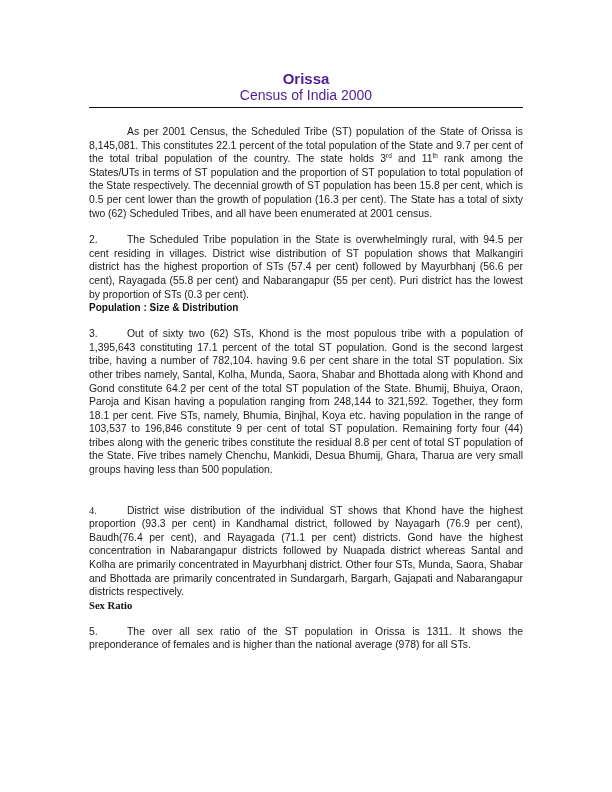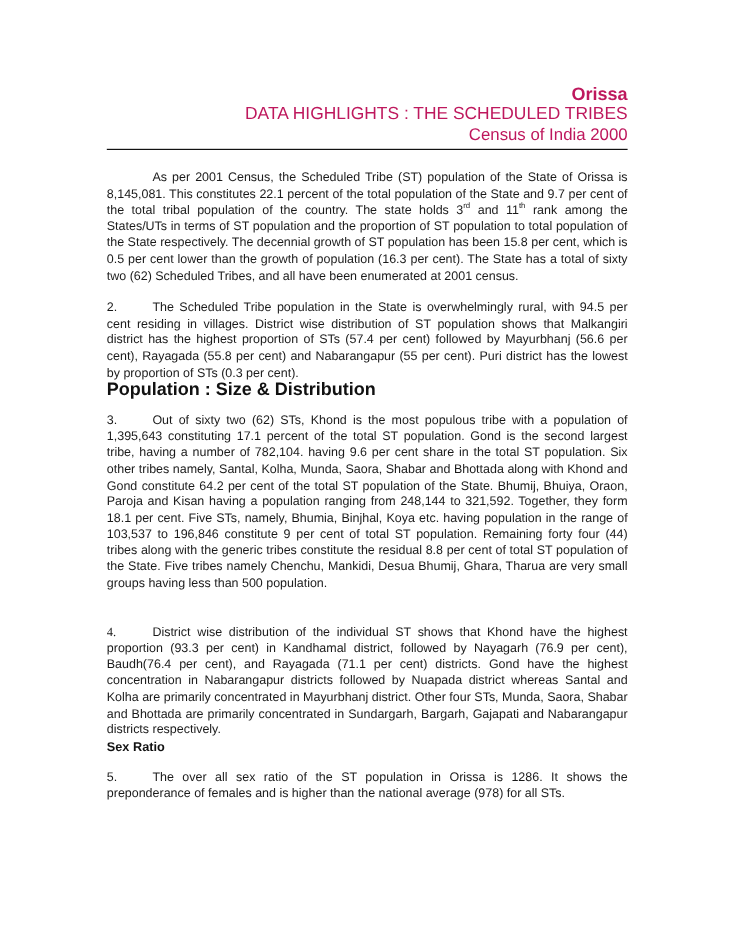--- a/index.html
+++ b/index.html
@@ -59,54 +59,53 @@
     p.para sup {
       font-size: 6.5px;
       line-height: 0;
       vertical-align: super;
     }
     .p1 { margin-top: 17px !important; }
     .p2 { margin-top: 13px !important; }
     .h-pop { margin-top: 12px; }
     .p3 { margin-top: 12px !important; }
     .p4 { margin-top: 27px !important; }
-    .h-sex { margin-top: 13px; }
+    .h-sex { margin-top: 13px; font-family: Liberation Serif, serif; }
     .p5 { margin-top: 12px !important; }
     .p6 { margin-top: 13px !important; }
     h2.section {
-      font-size: 15px;
+      font-size: 10px;
       font-weight: bold;
       margin: 0;
       line-height: 14px;
       color: #111;
     }
     h2.section.small {
       font-size: 10.6px;
     }
   </style>
 </head>
 <body>
 
 <div class="page">
 
-  <div class="header" style="color: #be185d; text-align: right;">
+  <div class="header" style="color: #4c1d95;">
     <div class="state">Orissa</div>
-    <div class="subtitle">DATA HIGHLIGHTS : THE SCHEDULED TRIBES</div>
     <div class="census">Census of India 2000</div>
   </div>
   <hr class="rule">
 
   <p class="para p1"><span class="indent"></span><span>As per 2001 Census, the Scheduled Tribe (ST) population of the State of Orissa is 8,145,081.  This constitutes 22.1 percent of the total population of the State and 9.7 per cent of the total tribal population of the country. The state holds 3</span><sup>rd</sup><span> and 11</span><sup>th</sup><span> rank among the States/UTs in terms of ST population and the proportion of ST population to total population of the State respectively. The decennial growth of ST population has been 15.8 per cent, which is 0.5 per cent lower than the growth of population (16.3 per cent). The State has a total of sixty two (62) Scheduled Tribes, and all have been enumerated at 2001 census.</span></p>
 
   <p class="para p2"><span class="num">2.</span><span>The Scheduled Tribe population in the State is overwhelmingly rural, with 94.5 per cent residing in villages. District wise distribution of ST population shows that Malkangiri district has the highest proportion of STs (57.4 per cent) followed by Mayurbhanj (56.6 per cent), Rayagada (55.8 per cent) and Nabarangapur (55 per cent). Puri district has the lowest by proportion of STs (0.3 per cent).</span></p>
 
   <h2 class="section h-pop">Population :  Size &amp; Distribution</h2>
 
   <p class="para p3"><span class="num">3.</span><span>Out of sixty two (62) STs, Khond is the most populous tribe with a population of 1,395,643 constituting 17.1 percent of the total ST population. Gond is the second largest tribe, having a number of 782,104. having 9.6 per cent share in the total ST population. Six other tribes namely, Santal, Kolha, Munda, Saora, Shabar and Bhottada along with Khond and Gond constitute 64.2 per cent of the total ST population of the State.  Bhumij, Bhuiya, Oraon, Paroja and Kisan having a population ranging from 248,144 to 321,592.  Together, they form 18.1 per cent.  Five STs, namely, Bhumia, Binjhal, Koya etc. having population in the range of 103,537 to 196,846 constitute 9 per cent of total ST population.  Remaining forty four (44) tribes along with the generic tribes constitute the residual 8.8 per cent of total ST population of the State.  Five tribes namely Chenchu, Mankidi, Desua Bhumij, Ghara, Tharua are very small groups having less than 500 population.</span></p>
 
   <p class="para p4"><span class="num" style="font-family: 'Liberation Serif', serif;">4.</span><span>District wise distribution of the individual ST shows that Khond have the highest proportion (93.3 per cent) in Kandhamal district, followed by Nayagarh (76.9 per cent), Baudh(76.4 per cent), and Rayagada (71.1 per cent) districts. Gond have the highest concentration in Nabarangapur districts followed by Nuapada district whereas Santal and Kolha are primarily concentrated in Mayurbhanj district. Other four STs,  Munda, Saora, Shabar and Bhottada are primarily concentrated in Sundargarh, Bargarh, Gajapati and Nabarangapur districts respectively.</span></p>
 
   <h2 class="section small h-sex">Sex  Ratio</h2>
 
-  <p class="para p5"><span class="num">5.</span><span>The over all sex ratio of the ST population in Orissa is 1286. It shows the preponderance of females and is higher than the national average (978) for  all STs.</span></p>
+  <p class="para p5"><span class="num">5.</span><span>The over all sex ratio of the ST population in Orissa is 1311. It shows the preponderance of females and is higher than the national average (978) for  all STs.</span></p>
 
 
 </div>
 
 </body></html>

